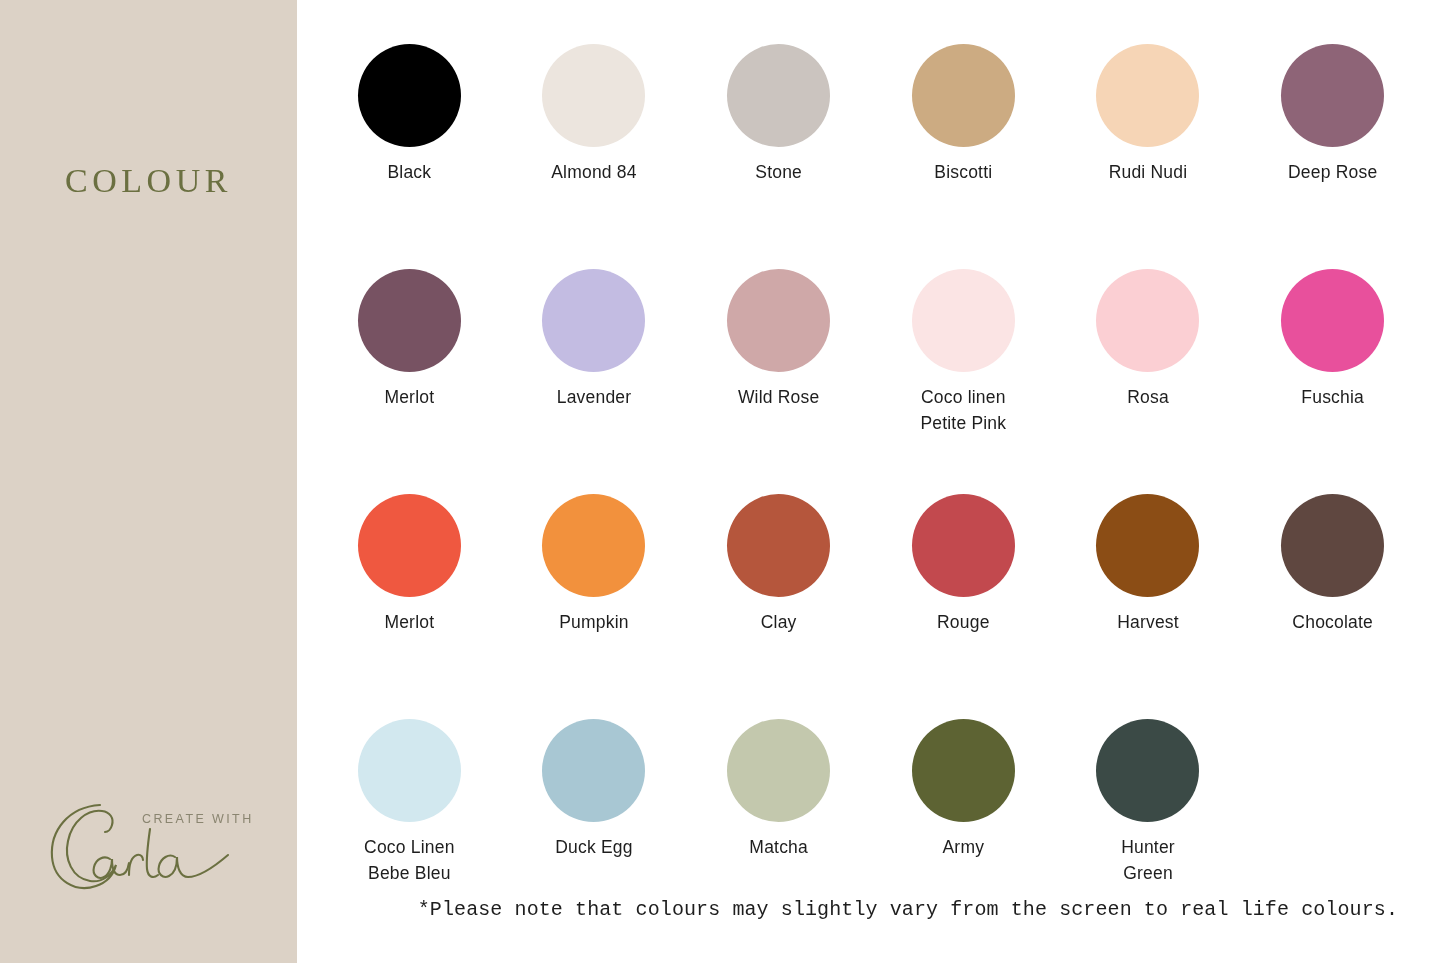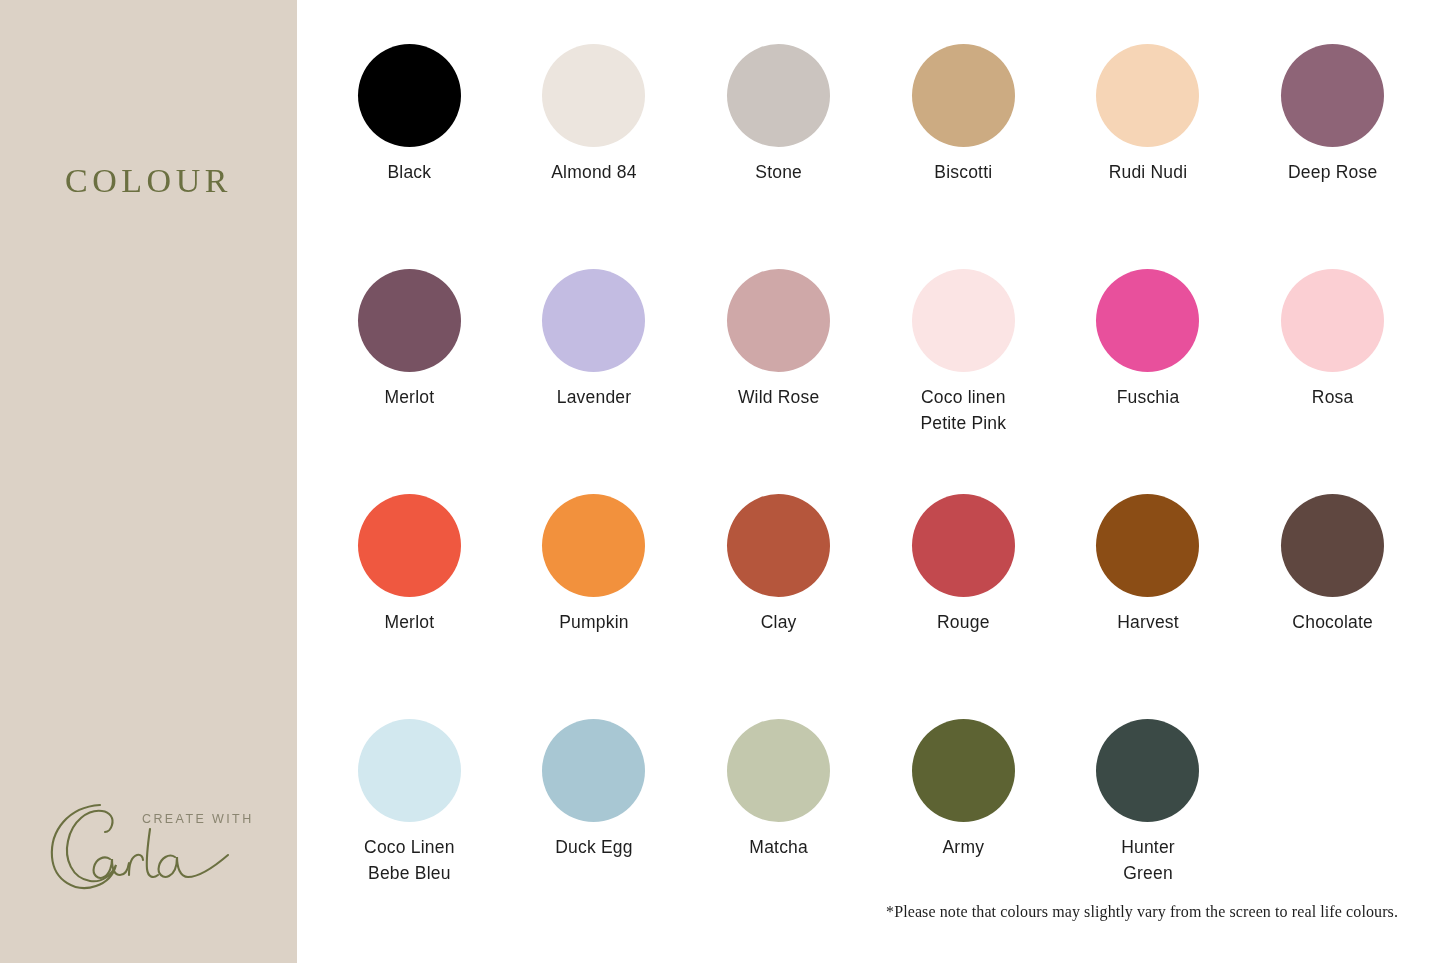--- a/index.html
+++ b/index.html
@@ -93,22 +93,22 @@
     line-height: 26px;
     letter-spacing: 0.2px;
     white-space: pre-line;
   }
 
   #footnote {
     position: absolute;
     right: 47px;
     bottom: 42px;
     color: #1e1e1e;
-    font-family: Liberation Serif, serif;
-    font-size: 16px;
+    font-family: Liberation Mono, monospace;
+    font-size: 20px;
     letter-spacing: 0.1px;
     white-space: nowrap;
   }
 </style>
 </head>
 <body>
 
 <div id="page">
 
   <aside id="sidebar">
@@ -175,26 +175,26 @@
       <div class="cell">
         <div class="dot" style="background:#cfa8a8"></div>
         <div class="cell-label">Wild Rose</div>
       </div>
       <div class="cell">
         <div class="dot" style="background:#fbe4e4"></div>
         <div class="cell-label">Coco linen
 Petite Pink</div>
       </div>
       <div class="cell">
+        <div class="dot" style="background:#fbcfd3"></div>
+        <div class="cell-label">Rosa</div>
+      </div>
+      <div class="cell">
         <div class="dot" style="background:#e8509c"></div>
         <div class="cell-label">Fuschia</div>
-      </div>
-      <div class="cell">
-        <div class="dot" style="background:#fbcfd3"></div>
-        <div class="cell-label">Rosa</div>
       </div>
 
       <div class="cell">
         <div class="dot" style="background:#ef5840"></div>
         <div class="cell-label">Merlot</div>
       </div>
       <div class="cell">
         <div class="dot" style="background:#f2913d"></div>
         <div class="cell-label">Pumpkin</div>
       </div>

